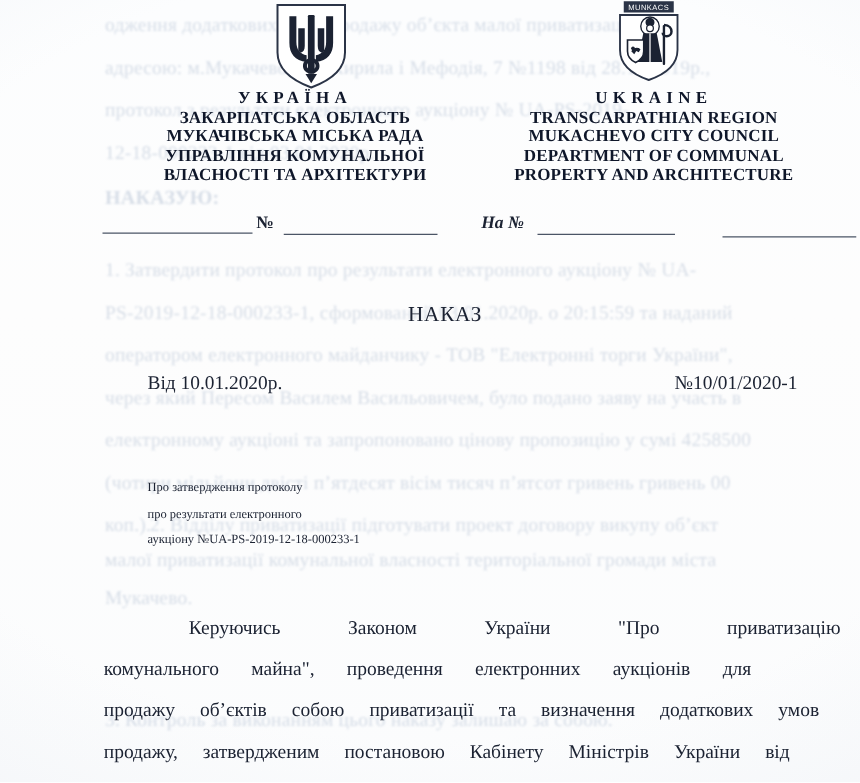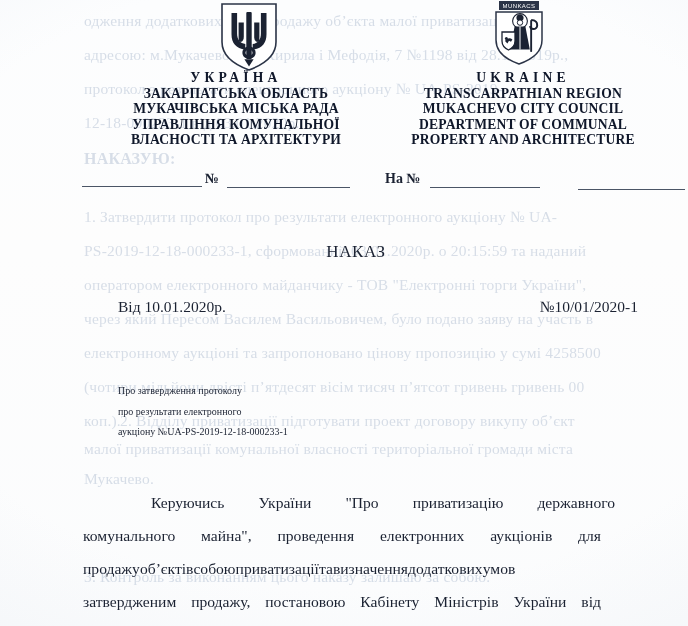--- a/index.html
+++ b/index.html
@@ -85,21 +85,21 @@
   #rule-3 { left: 430px; top: 187px; width: 110px; }
   #rule-4 { left: 578px; top: 189px; width: 107px; }
 
   .rule-label {
     position: absolute;
     font-weight: bold;
     font-size: 14px;
     color: #1b2232;
   }
   #label-no   { left: 205px; top: 171px; }
-  #label-onno { left: 385px; top: 171px; }
+  #label-onno { left: 385px; top: 171px; font-style: italic; }
 
   
   #order-heading {
     position: absolute;
     left: 0;
     top: 242px;
     width: 688px;
     text-align: center;
     font-size: 17px;
     letter-spacing: 0.6px;
@@ -142,20 +142,21 @@
     width: 518px;
     font-size: 15.6px;
     line-height: 33px;
     text-align: justify;
     text-align-last: justify;
     color: #1b2232;
   }
   .body-line {
     display: block;
     white-space: nowrap;
+    gap: 20px;
   }
 </style>
 </head>
 <body>
 
 <div id="page">
 
   <div id="paper-tone"></div>
 
   <div id="ghost-layer">
@@ -252,20 +253,21 @@
 
   <div id="subject-block">
     <div>Про затвердження протоколу</div>
     <div>про результати електронного</div>
     <div>аукціону №UA-PS-2019-12-18-000233-1</div>
   </div>
 
   <div id="body-text">
     <span class="body-line" style="text-indent: 34px; display: flex; justify-content: space-between; padding-left: 34px;">
         <span>Керуючись</span>
+        <span>Законом</span>
         <span>України</span>
         <span>"Про</span>
         <span>приватизацію</span>
         <span>державного</span>
       </span>
     <span class="body-line" style="display: flex; justify-content: space-between;">
         <span>комунального</span>
         <span>майна",</span>
         <span>проведення</span>
         <span>електронних</span>
@@ -276,22 +278,22 @@
         <span>продажу</span>
         <span>об’єктів</span>
         <span>собою</span>
         <span>приватизації</span>
         <span>та</span>
         <span>визначення</span>
         <span>додаткових</span>
         <span>умов</span>
       </span>
     <span class="body-line" style="display: flex; justify-content: space-between;">
+        <span>продажу,</span>
         <span>затвердженим</span>
-        <span>продажу,</span>
         <span>постановою</span>
         <span>Кабінету</span>
         <span>Міністрів</span>
         <span>України</span>
         <span>від</span>
       </span>
     <span class="body-line" style="white-space: nowrap;">10.05.2018р. №432 (зі змінами), рішенням 48 сесії Мукачівської міської ради</span>
   </div>
 
 </div>

